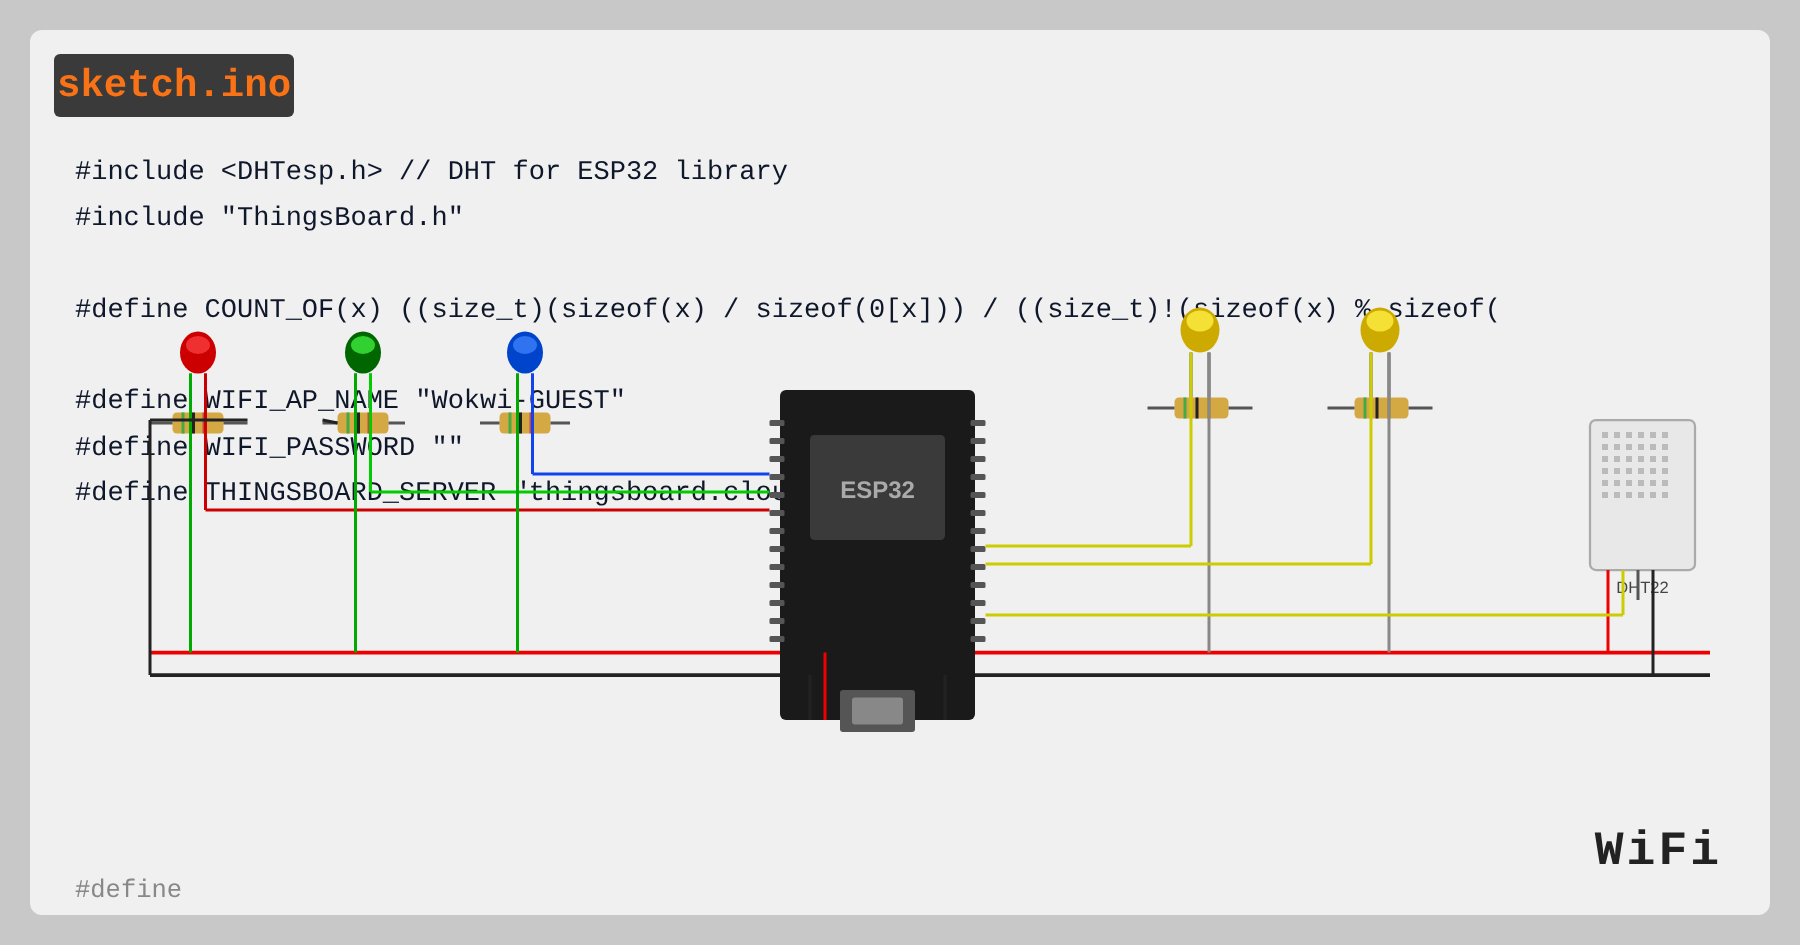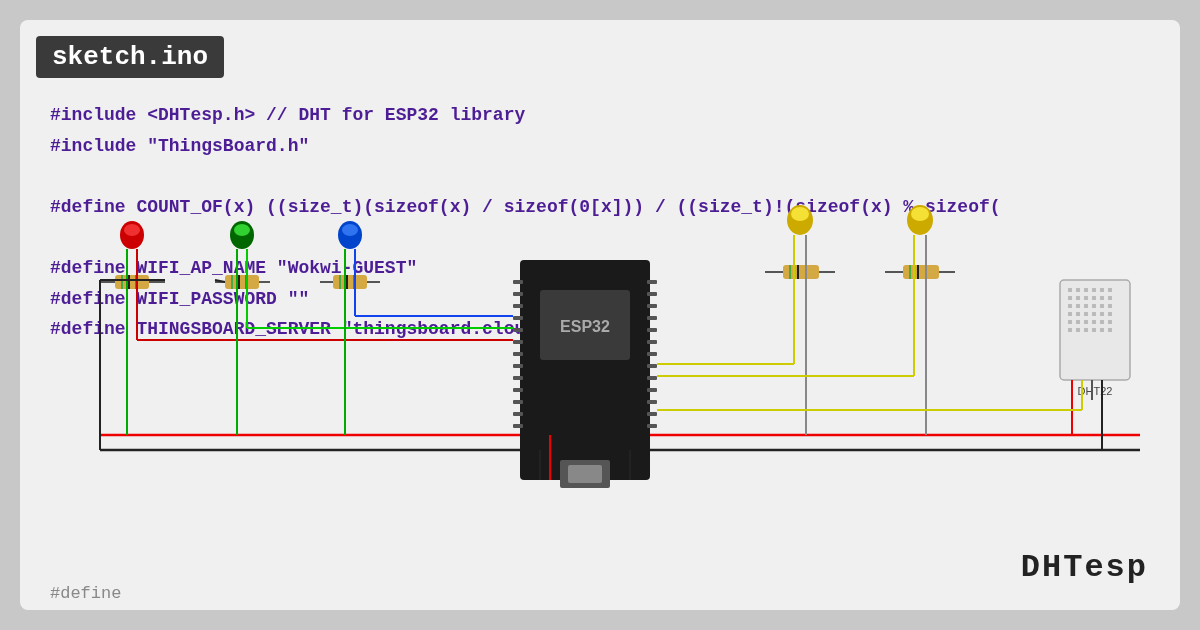--- a/index.html
+++ b/index.html
@@ -18,47 +18,46 @@
       background: #f0f0f0;
       border-radius: 8px;
       position: relative;
       overflow: hidden;
     }
     .title-bar {
       position: absolute;
       top: 16px;
       left: 16px;
       background: #3a3a3a;
-      color: #ffffff;
+      color: #f97316;
       font-size: 26px;
       font-weight: bold;
-      padding: 6px 16px;
+      padding: 6px 2px;
       border-radius: 4px;
       font-family: 'Courier New', monospace;
       z-index: 10;
     }
     .code-overlay {
       position: absolute;
       top: 0;
       left: 0;
       width: 100%;
       height: 100%;
       display: flex;
       flex-direction: column;
       justify-content: flex-start;
       padding: 80px 30px 20px 30px;
       z-index: 2;
       pointer-events: none;
     }
     .code-line {
       font-size: 18px;
-      color: #4c1d95;
+      color: #0f172a;
       line-height: 1.7;
       white-space: nowrap;
-      font-weight: bold;
     }
     .wokwi-logo {
       position: absolute;
       bottom: 24px;
       right: 32px;
       font-size: 32px;
       font-weight: 900;
       color: #222;
       font-family: 'Courier New', monospace;
       letter-spacing: 2px;
@@ -280,15 +279,15 @@
 
     <line x1="80" y1="260" x2="80" y2="430" stroke="#222" stroke-width="2"></line>
     <line x1="80" y1="260" x2="145" y2="260" stroke="#222" stroke-width="2"></line>
     <line x1="195" y1="260" x2="205" y2="262" stroke="#222" stroke-width="2"></line>
 
     <text x="30" y="578" fill="#888" font-size="17" font-family="'Courier New', monospace">#define</text>
 
   </svg>
 
   <div class="wokwi-logo">
-    <span>DHTesp</span>
+    <span>WiFi</span>
   </div>
 </div>
 
 </body></html>

